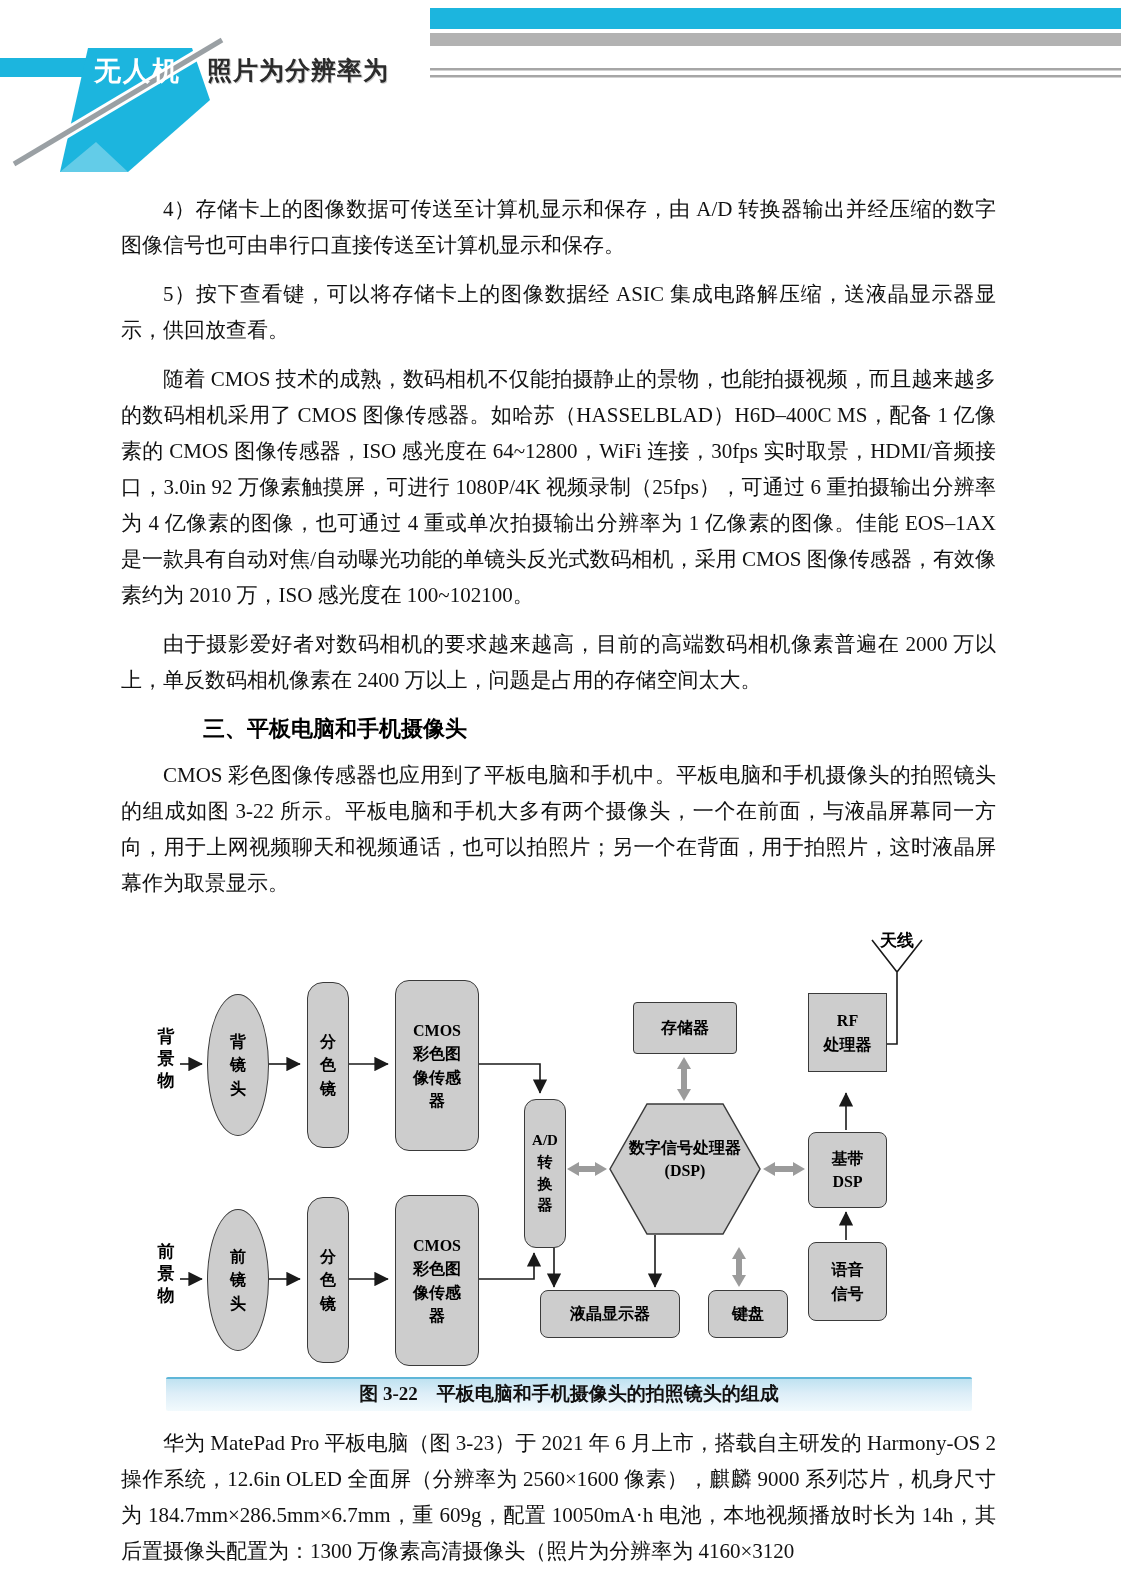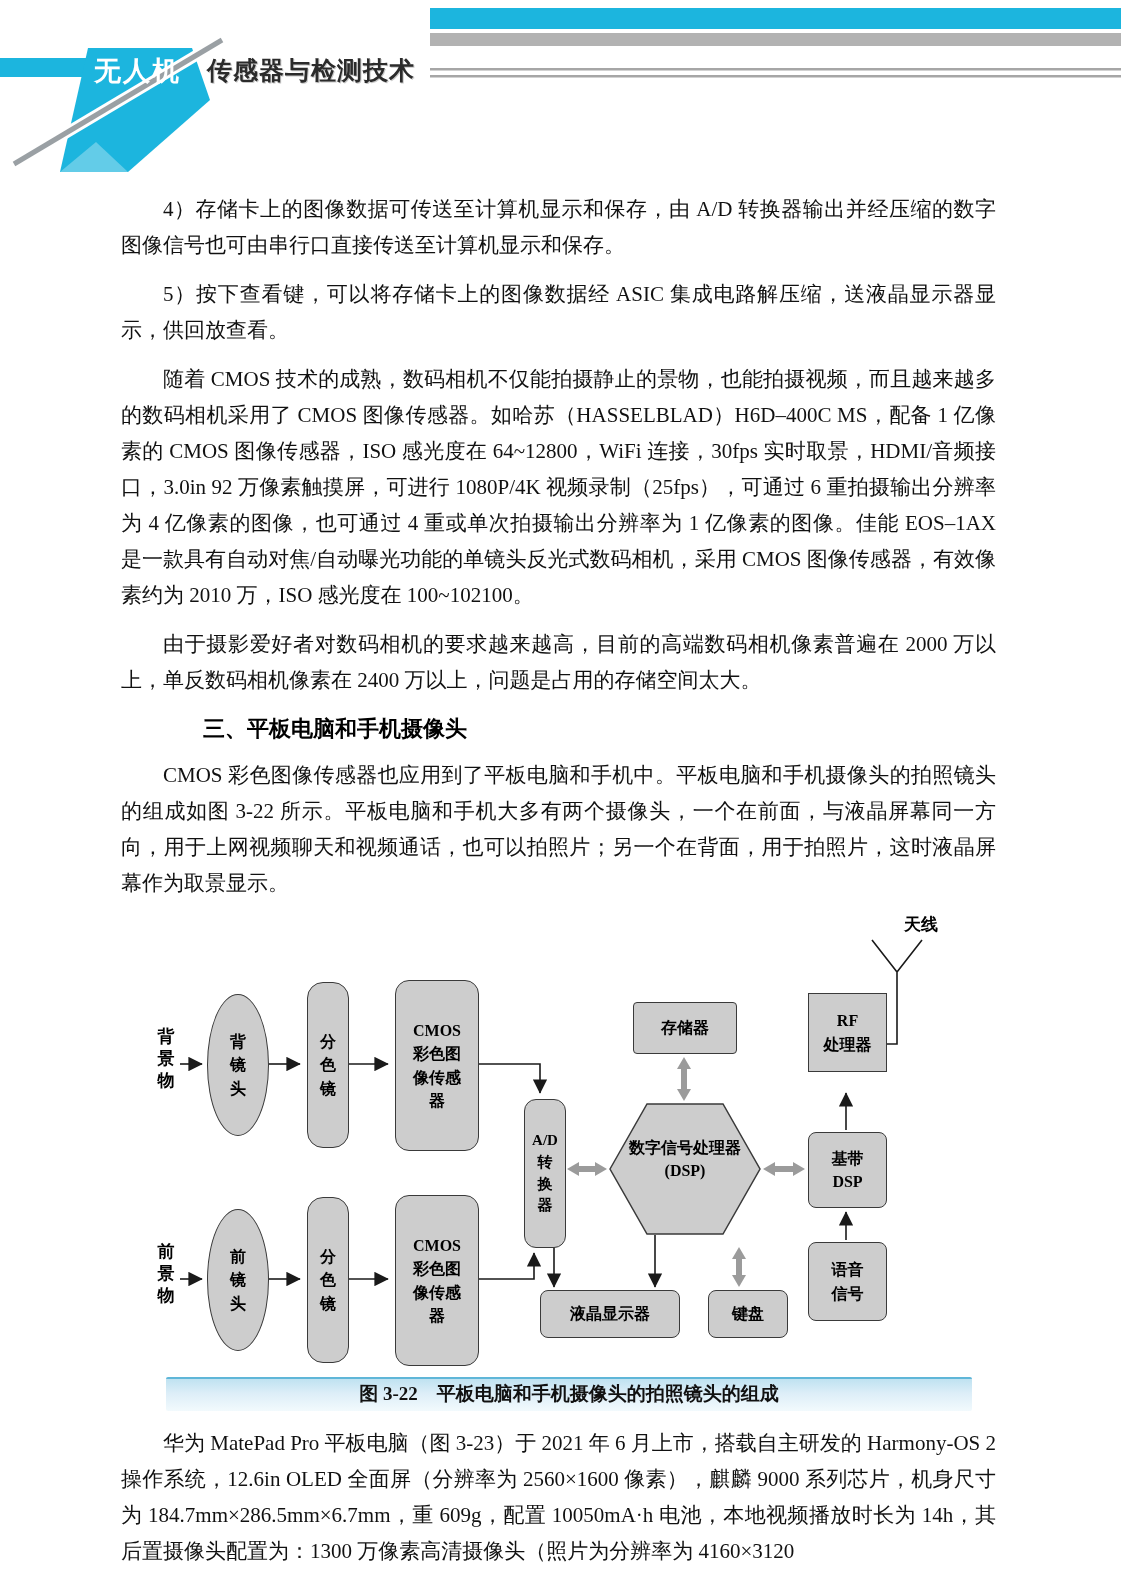--- a/index.html
+++ b/index.html
@@ -58,21 +58,21 @@
     <rect x="430" y="33" width="691" height="13" fill="#b2b2b2"></rect>
     <rect x="430" y="68" width="691" height="2.5" fill="#a6a6a6"></rect>
     <rect x="430" y="75" width="691" height="2.5" fill="#a6a6a6"></rect>
     <rect x="0" y="58" width="92" height="19" fill="#1cb5de"></rect>
     <polygon points="88,48 192,48 210,100 128,172 60,172" fill="#1cb5de"></polygon>
     <polygon points="60,172 128,172 96,142" fill="#63cce8"></polygon>
     <line x1="14" y1="164" x2="222" y2="40" stroke="#ffffff" stroke-width="11"></line>
     <line x1="14" y1="164" x2="222" y2="40" stroke="#9aa0a4" stroke-width="5"></line>
   </svg>
   <div class="logo-text">无人机</div>
-  <div class="header-title">传感器与检测技术</div>
+  <div class="header-title">照片为分辨率为</div>
 </div>
 
 <div class="content">
 
   <p>4）存储卡上的图像数据可传送至计算机显示和保存，由 A/D 转换器输出并经压缩的数字图像信号也可由串行口直接传送至计算机显示和保存。</p>
   <p>5）按下查看键，可以将存储卡上的图像数据经 ASIC 集成电路解压缩，送液晶显示器显示，供回放查看。</p>
   <p>随着 CMOS 技术的成熟，数码相机不仅能拍摄静止的景物，也能拍摄视频，而且越来越多的数码相机采用了 CMOS 图像传感器。如哈苏（HASSELBLAD）H6D–400C MS，配备 1 亿像素的 CMOS 图像传感器，ISO 感光度在 64~12800，WiFi 连接，30fps 实时取景，HDMI/音频接口，3.0in 92 万像素触摸屏，可进行 1080P/4K 视频录制（25fps），可通过 6 重拍摄输出分辨率为 4 亿像素的图像，也可通过 4 重或单次拍摄输出分辨率为 1 亿像素的图像。佳能 EOS–1AX 是一款具有自动对焦/自动曝光功能的单镜头反光式数码相机，采用 CMOS 图像传感器，有效像素约为 2010 万，ISO 感光度在 100~102100。</p>
   <p>由于摄影爱好者对数码相机的要求越来越高，目前的高端数码相机像素普遍在 2000 万以上，单反数码相机像素在 2400 万以上，问题是占用的存储空间太大。</p>
 
   <div class="section-heading">三、平板电脑和手机摄像头</div>
@@ -124,21 +124,21 @@
         <polygon points="609,373 602,361 616,361" stroke="none"></polygon>
       </g>
     </svg>
 
     <div class="fig-label" style="left:20px;top:112px;width:32px;">背
 景
 物</div>
     <div class="fig-label" style="left:20px;top:327px;width:32px;">前
 景
 物</div>
-    <div class="fig-label" style="left:744px;top:0px;width:46px;margin-left:24px;">天线</div>
+    <div class="fig-label" style="left:744px;top:16px;width:46px;">天线</div>
 
     <div class="node ellipse" style="left:77px;top:80px;width:60px;height:140px;">背
 镜
 头</div>
     <div class="node" style="left:177px;top:68px;width:40px;height:164px;border-radius:16px;">分
 色
 镜</div>
     <div class="node" style="left:265px;top:66px;width:82px;height:169px;border-radius:14px;">CMOS
 彩色图
 像传感

